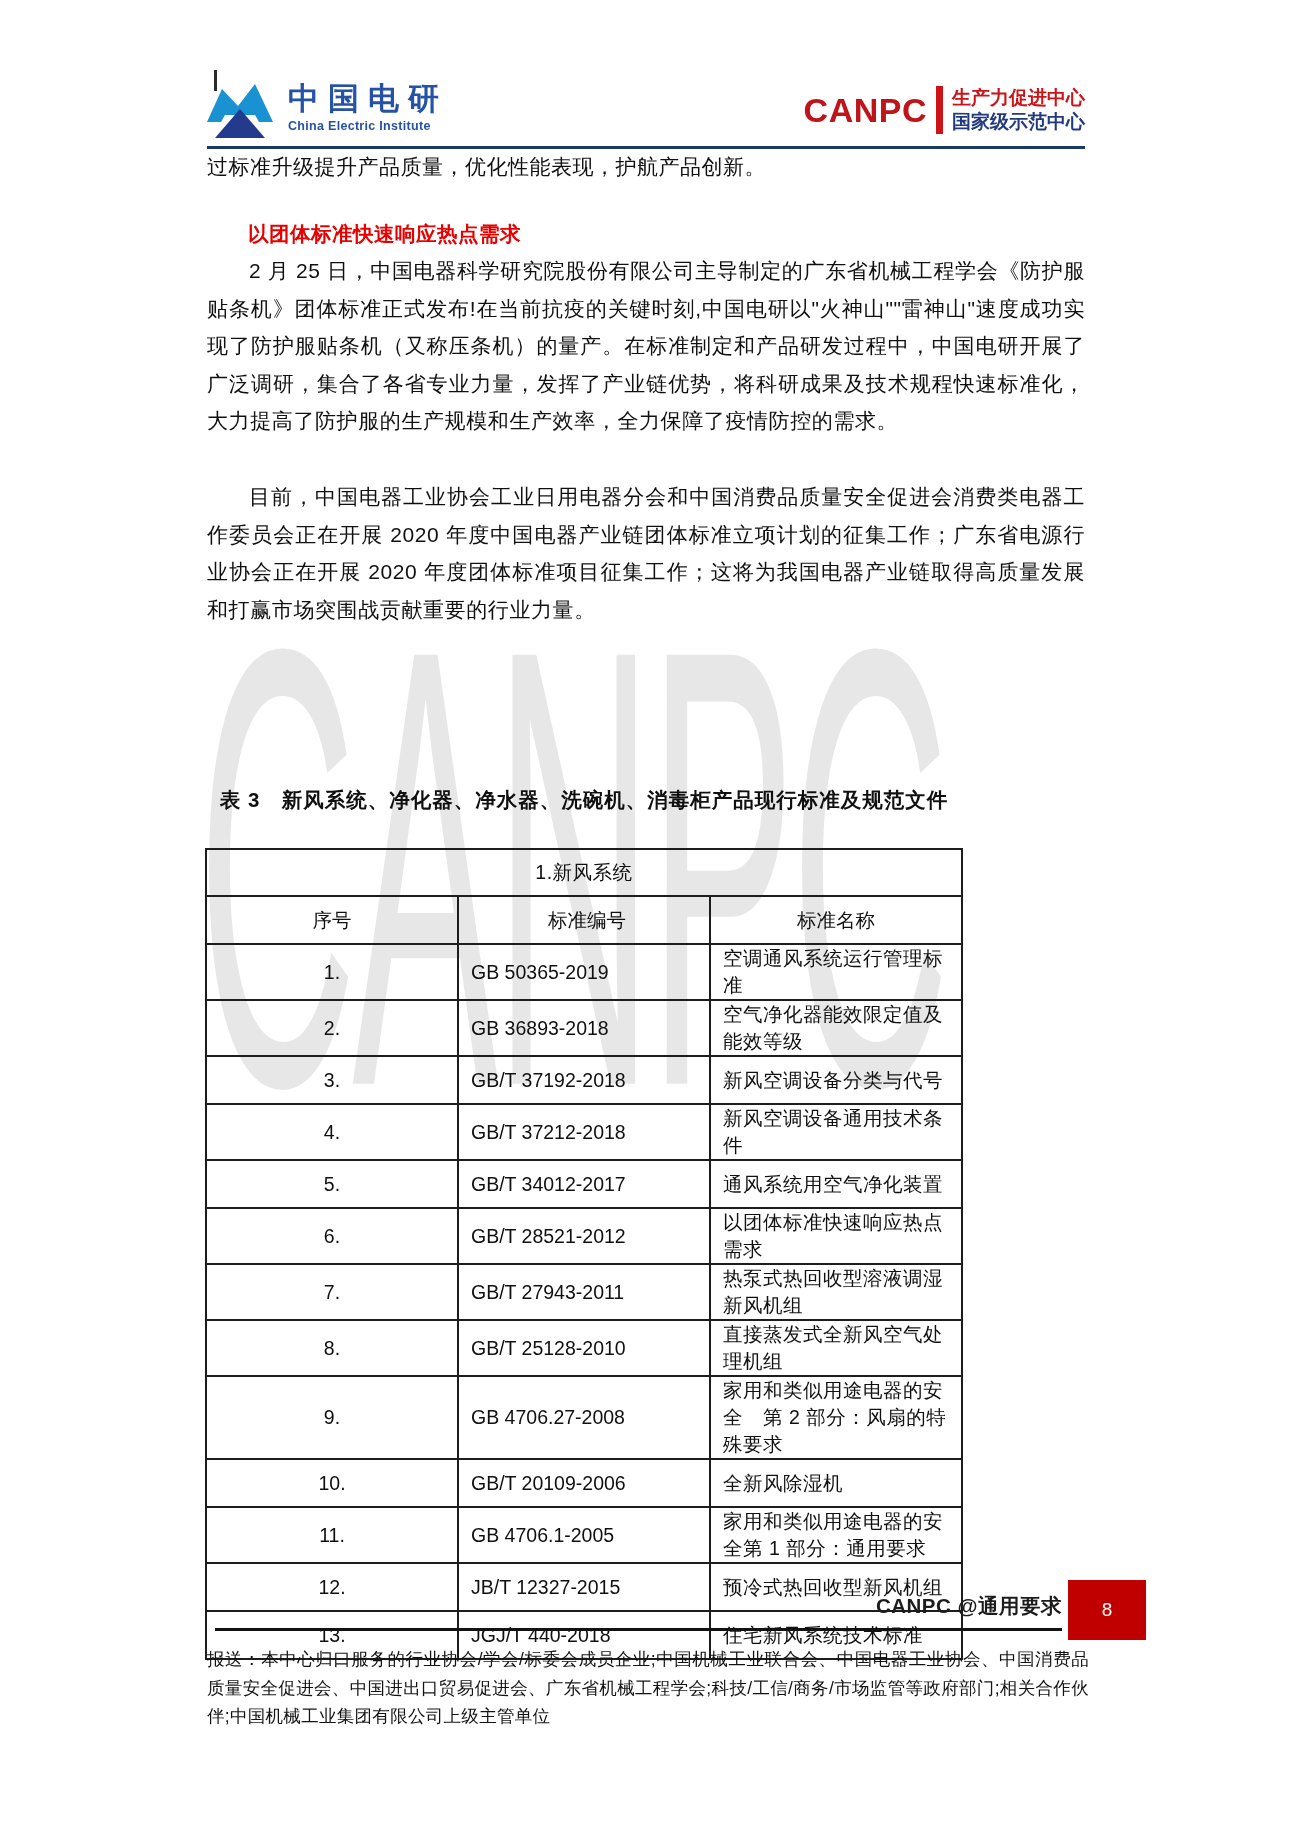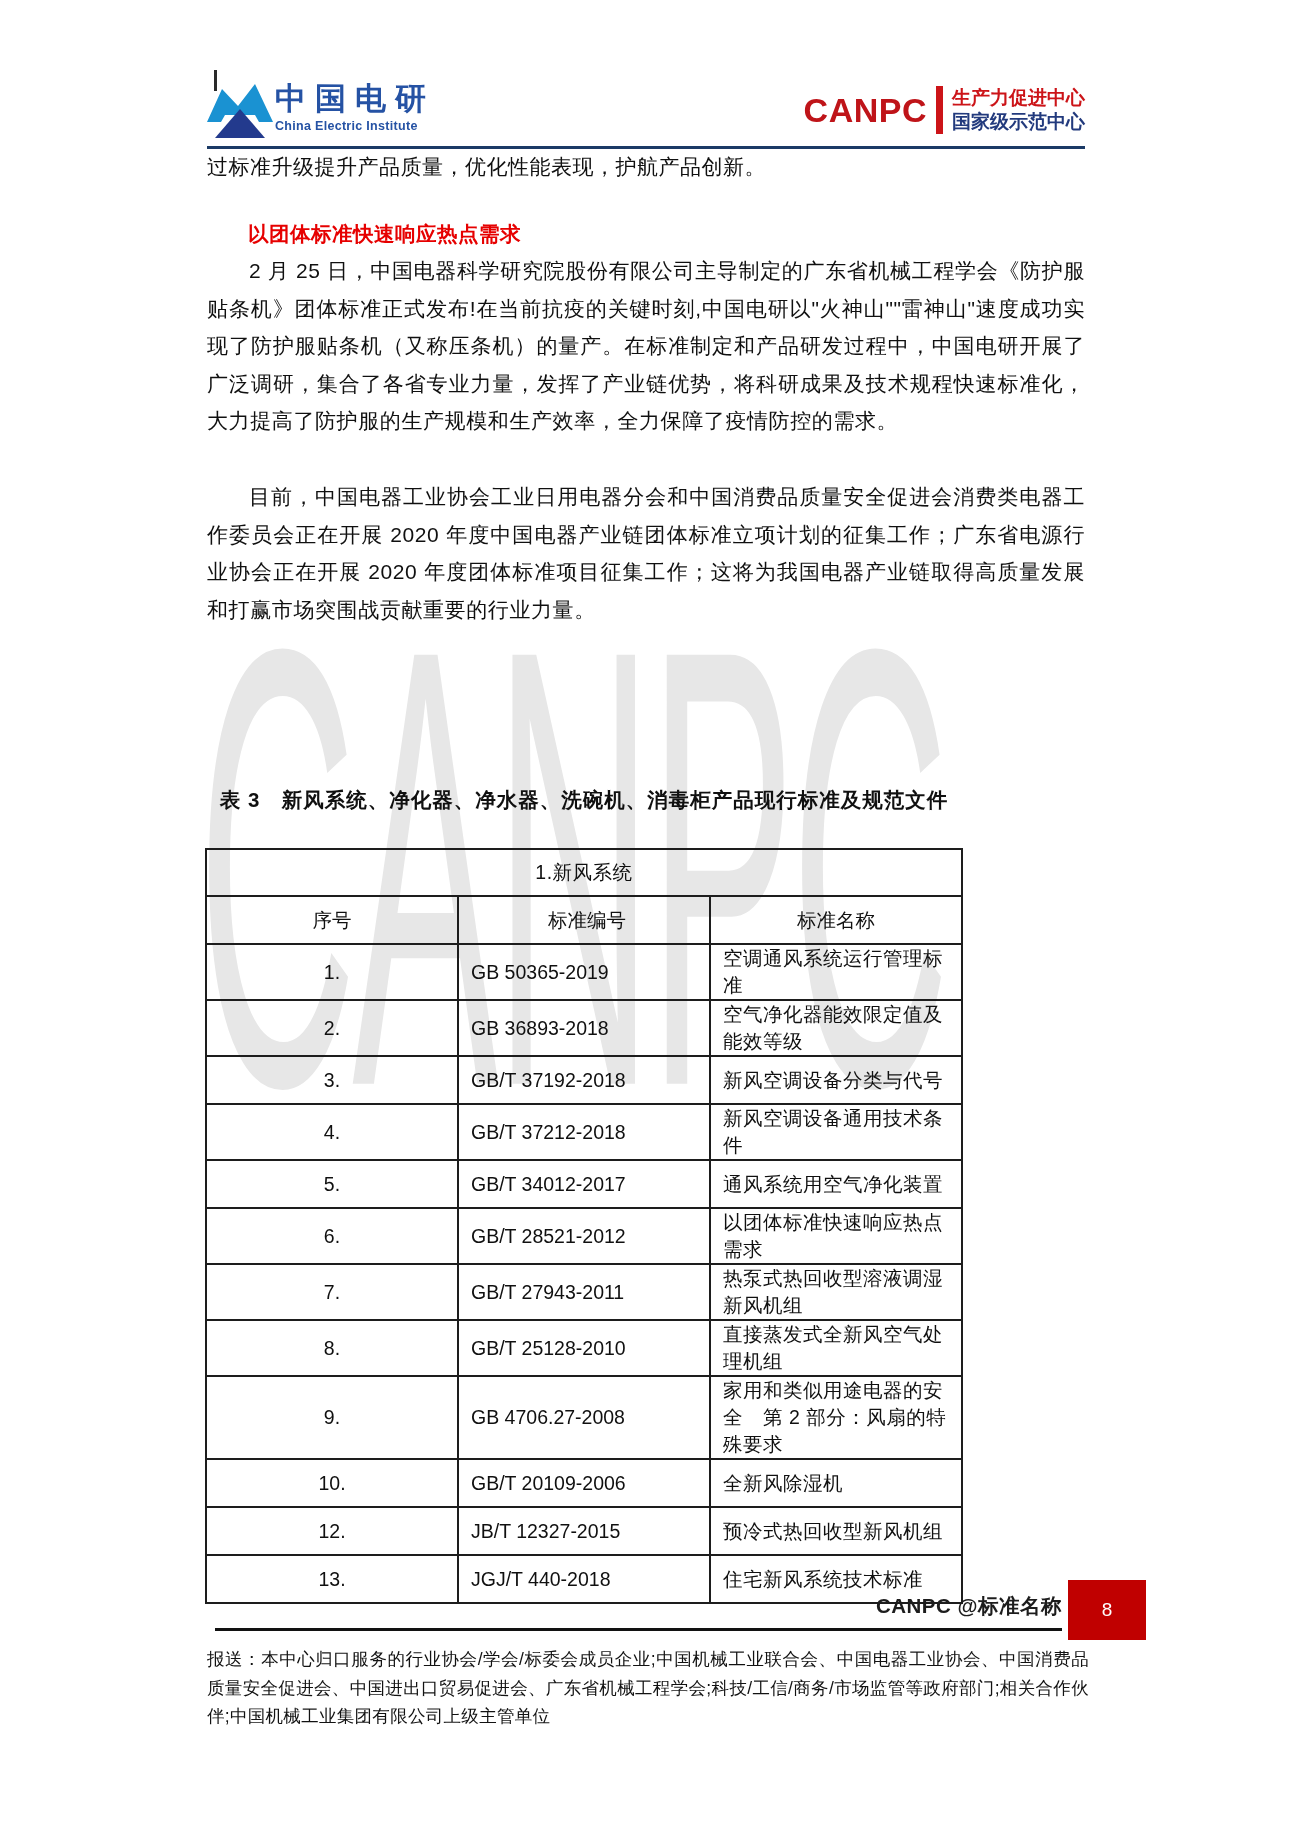--- a/index.html
+++ b/index.html
@@ -16,21 +16,21 @@
     font-size:215px; line-height:1; color:#e7e7e7; letter-spacing:-4px;
     transform:scale(1.02,2.9); transform-origin:0 0; font-weight:400;
     user-select:none; pointer-events:none;
   }
 
   .z { position:absolute; z-index:1; }
 
   .tick { left:214px; top:70px; width:3px; height:21px; background:#2a2a2a; }
 
   
-  .logo-left { left:205px; top:82px; display:flex; align-items:flex-start; }
+  .logo-left { left:205px; top:82px; display:flex; gap:13px; align-items:flex-start; }
   .logo-cn  { font-size:31px; font-weight:bold; color:#2552a4; letter-spacing:9px; line-height:34px; }
   .logo-en  { font-size:12.5px; font-weight:bold; color:#2552a4; letter-spacing:0.3px; margin-top:3px; }
 
   
   .logo-right { right:205px; top:86px; display:flex; align-items:center; gap:9px; }
   .canpc-acronym { font-size:34px; font-weight:800; color:#bf1419; letter-spacing:0.5px; }
   .canpc-bar { width:7px; height:48px; background:#cc1418; }
   .canpc-lines { display:flex; flex-direction:column; justify-content:center; }
   .canpc-l1 { font-size:19px; font-weight:bold; color:#cc1418; line-height:24px; }
   .canpc-l2 { font-size:19px; font-weight:bold; color:#223a7d; line-height:24px; }
@@ -167,33 +167,38 @@
           <td class="col0">9.</td>
           <td class="col1">GB 4706.27-2008</td>
           <td class="col2">家用和类似用途电器的安全　第 2 部分：风扇的特殊要求</td>
         </tr>
         <tr>
           <td class="col0">10.</td>
           <td class="col1">GB/T 20109-2006</td>
           <td class="col2">全新风除湿机</td>
         </tr>
         <tr>
+          <td class="col0">11.</td>
+          <td class="col1">GB 4706.1-2005</td>
+          <td class="col2">家用和类似用途电器的安全第 1 部分：通用要求</td>
+        </tr>
+        <tr>
           <td class="col0">12.</td>
           <td class="col1">JB/T 12327-2015</td>
           <td class="col2">预冷式热回收型新风机组</td>
         </tr>
         <tr>
           <td class="col0">13.</td>
           <td class="col1">JGJ/T 440-2018</td>
           <td class="col2">住宅新风系统技术标准</td>
         </tr>
       </tbody>
   </table>
 
-  <div class="z brand-line">CANPC @标准名称</div>
+  <div class="z brand-line">CANPC @通用要求</div>
   <div class="z footer-rule"></div>
   <div class="z page-badge">
     <span>8</span>
   </div>
 
   <p class="z dist">报送：本中心归口服务的行业协会/学会/标委会成员企业;中国机械工业联合会、中国电器工业协会、中国消费品质量安全促进会、中国进出口贸易促进会、广东省机械工程学会;科技/工信/商务/市场监管等政府部门;相关合作伙伴;中国机械工业集团有限公司上级主管单位</p>
 
 </div>
 
 </body></html>

